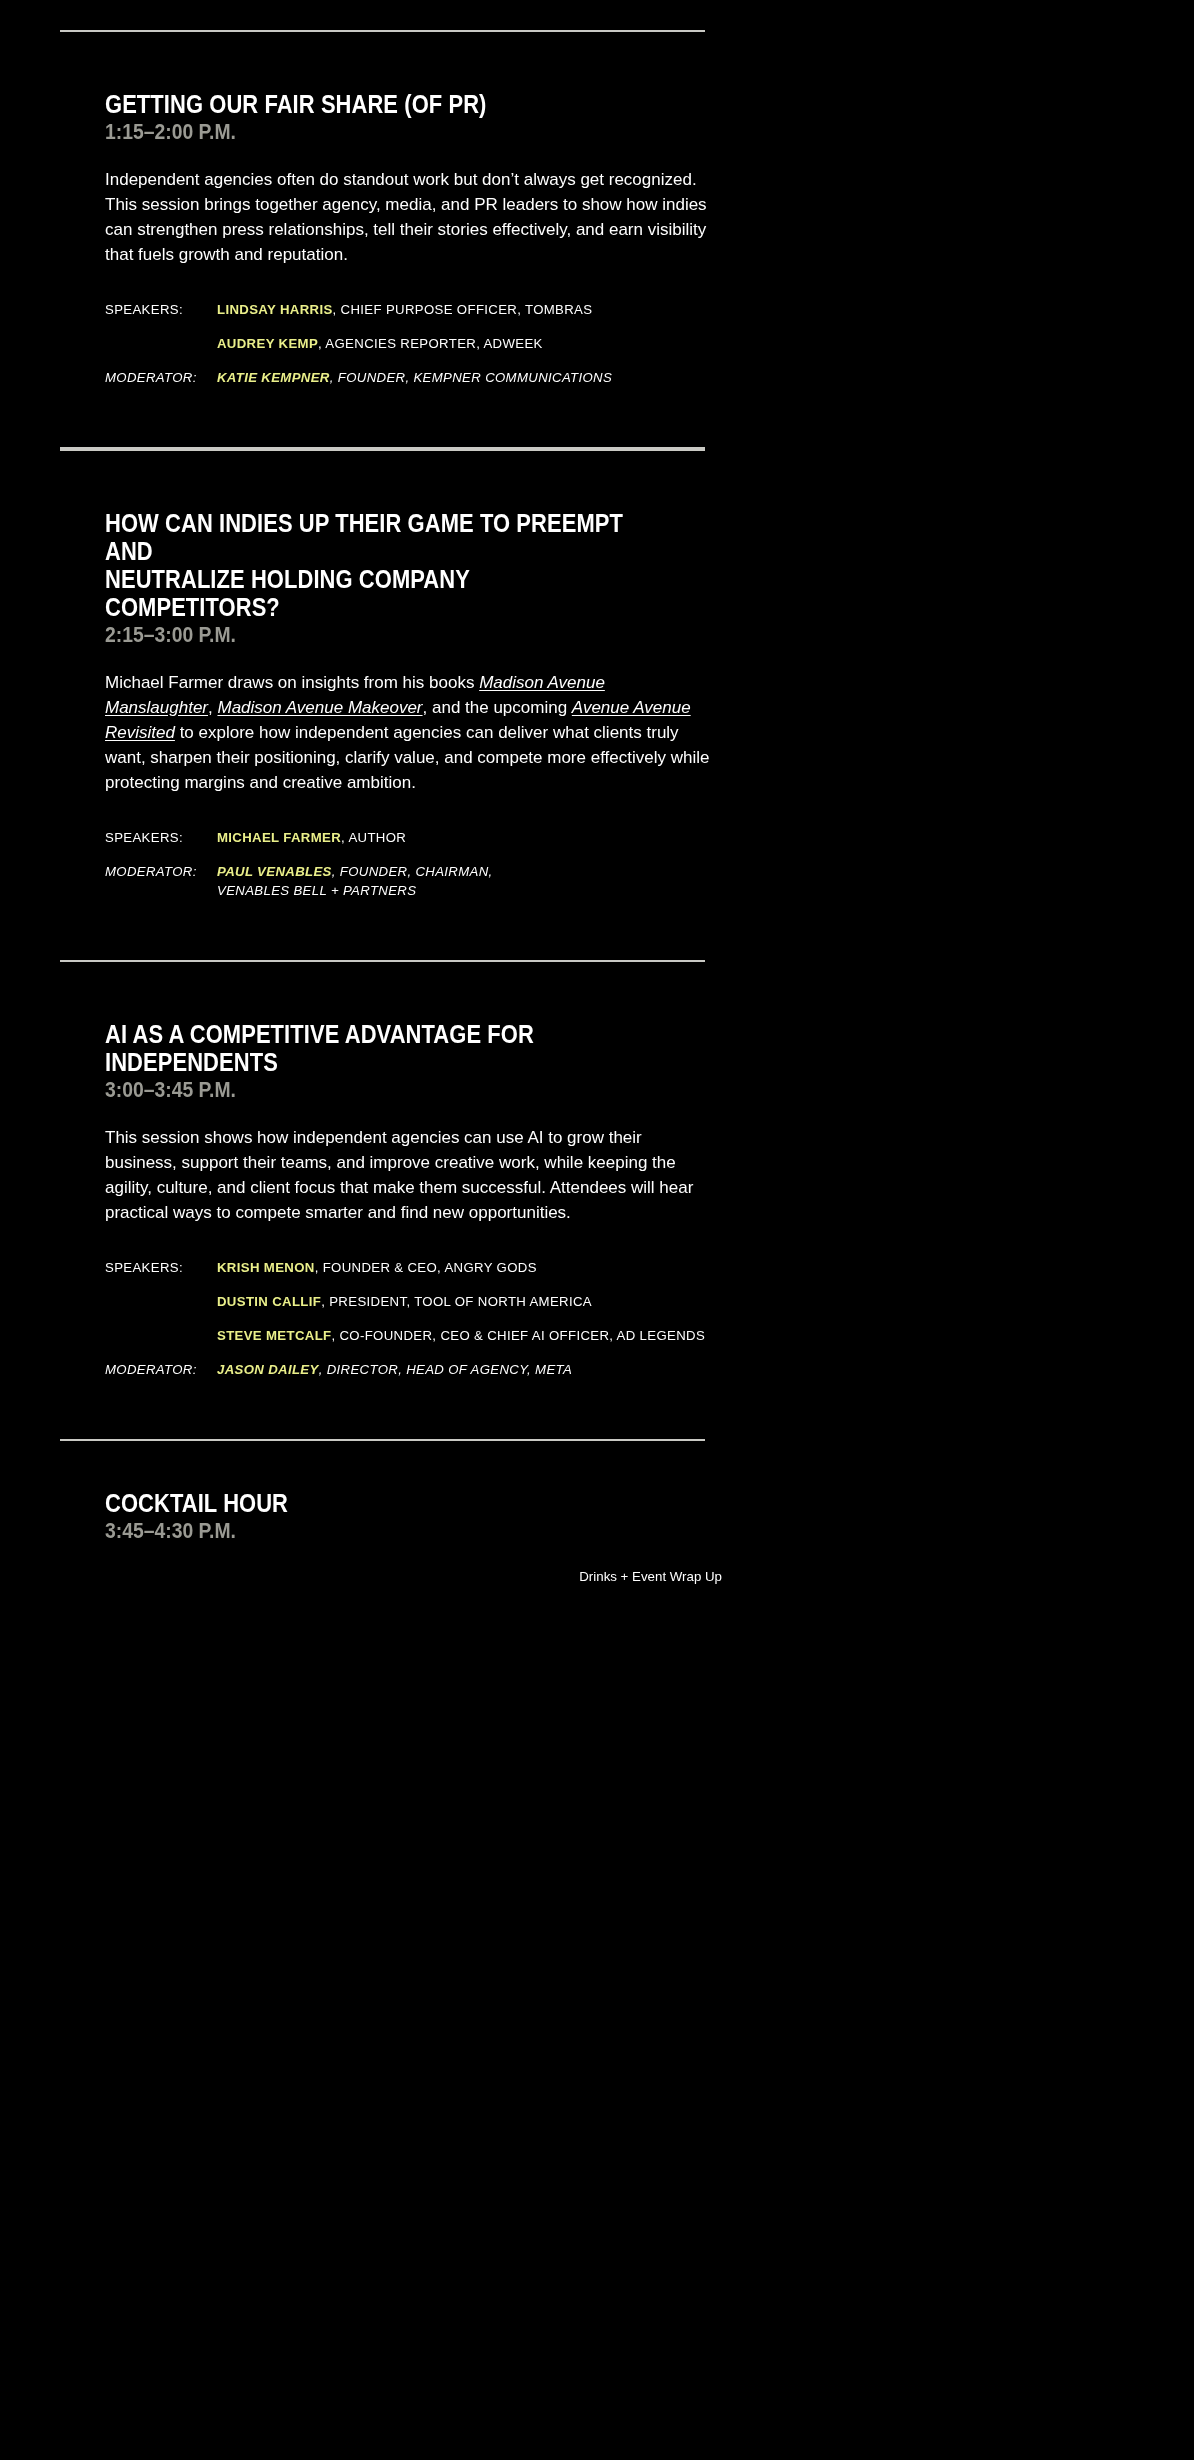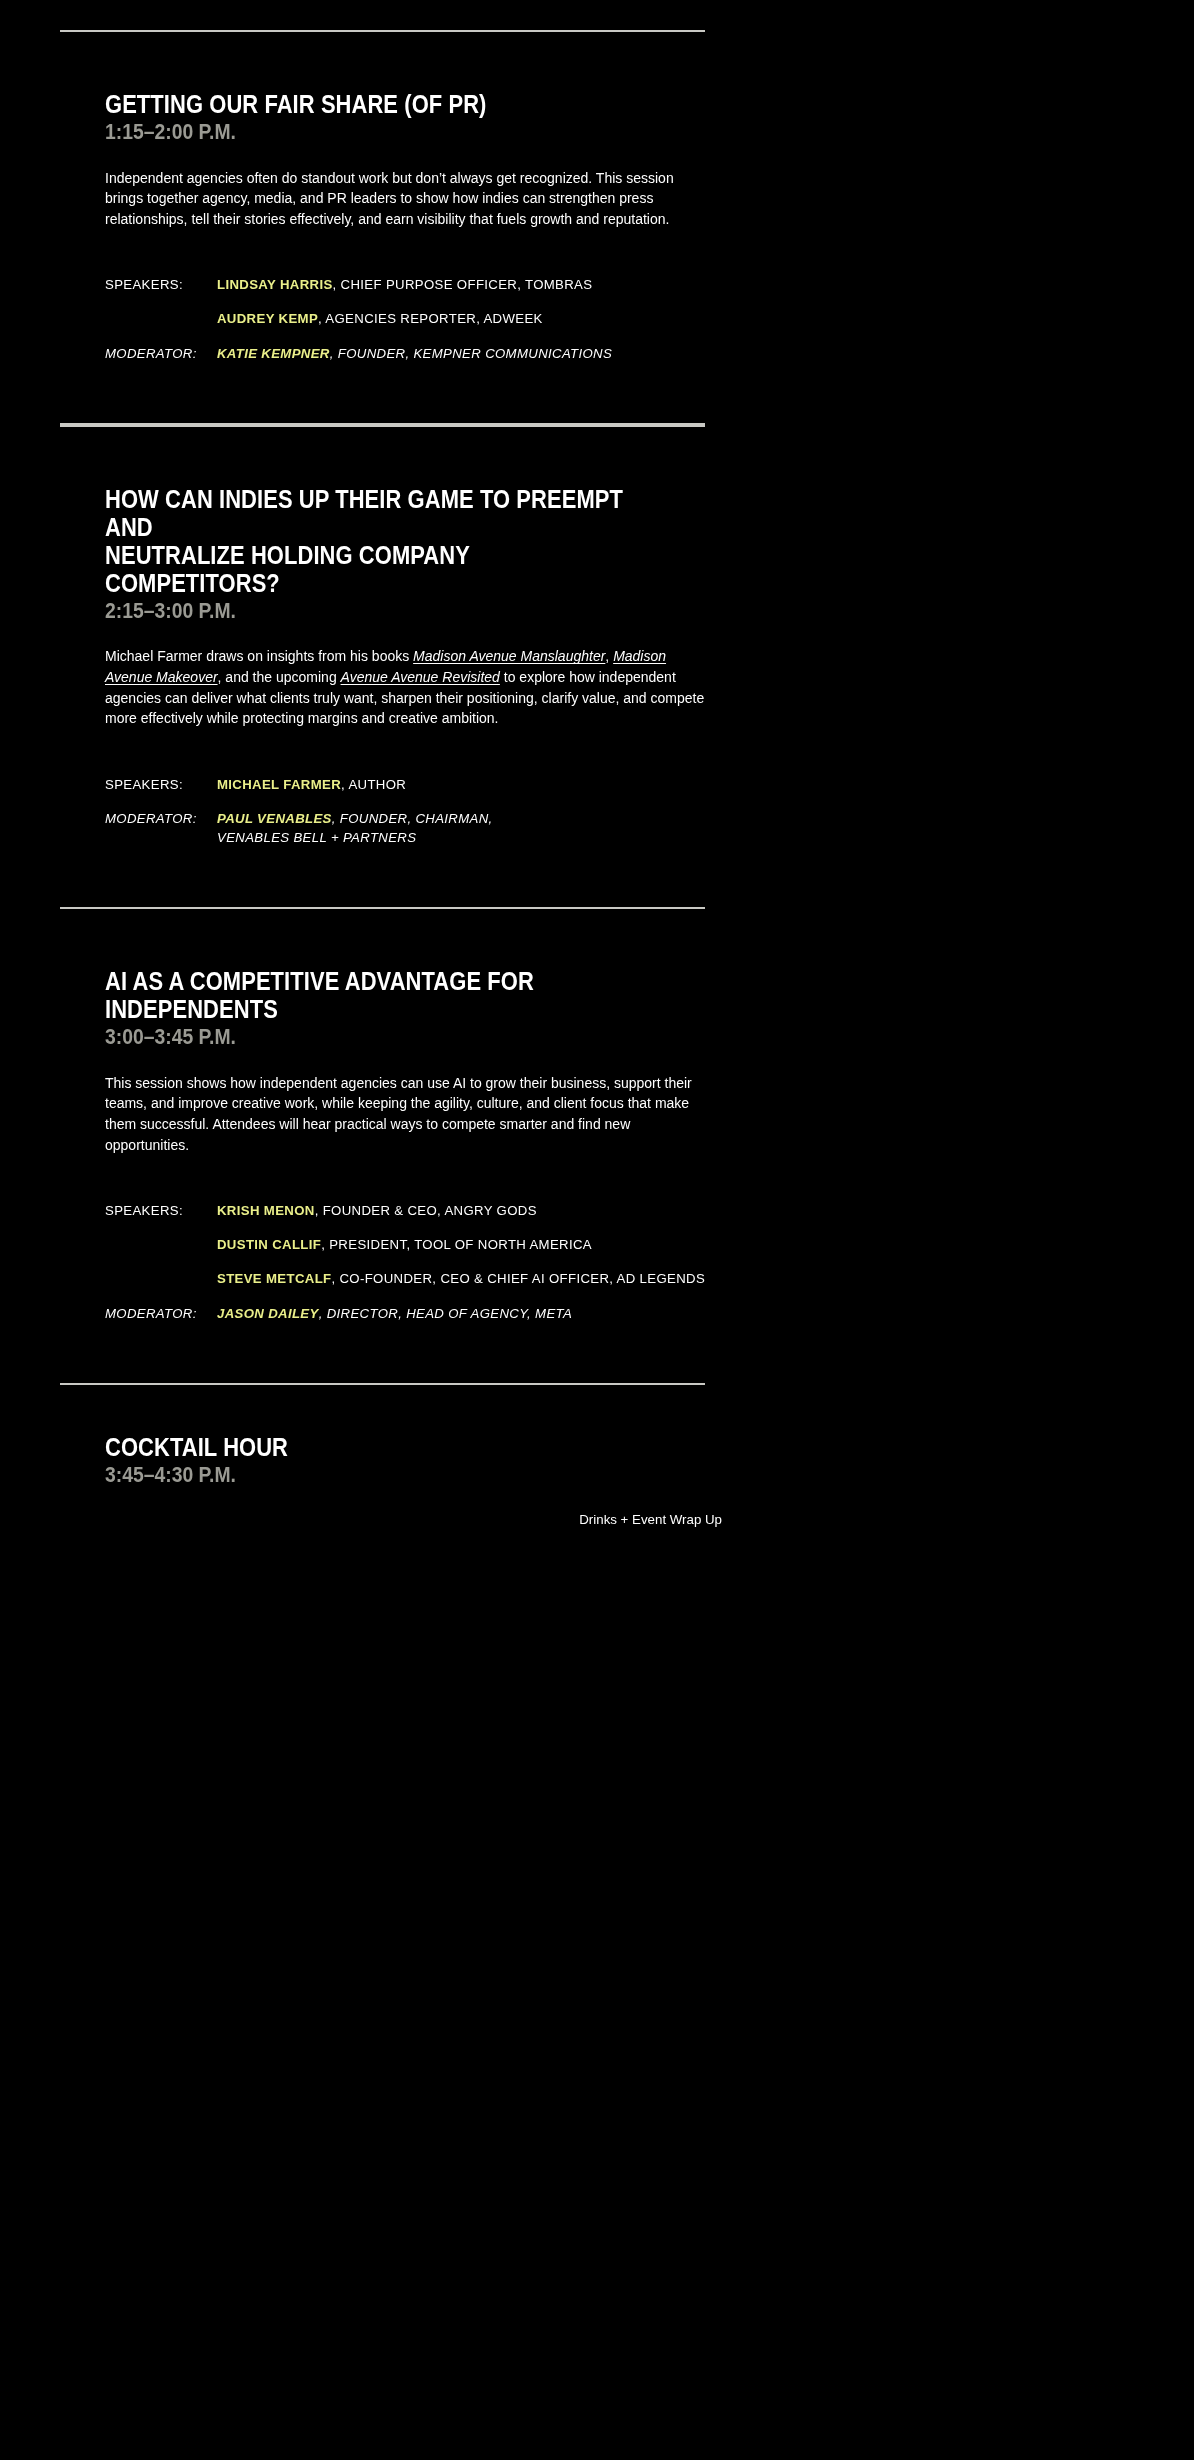--- a/index.html
+++ b/index.html
@@ -67,36 +67,36 @@
     transform-origin: left center;
     font-size: 22.5px;
     line-height: 1.18;
     color: #9a9a93;
     text-transform: uppercase;
     margin-top: 1px;
   }
 
   
   .session-desc {
-    font-size: 14px;
+    font-size: 17px;
     line-height: 1.47;
     color: #ffffff;
     max-width: 606px;
     margin-top: 22px;
     font-weight: 400;
   }
   .session-desc em {
     font-style: italic;
     text-decoration: underline;
     text-underline-offset: 2px;
   }
 
   
   .people {
-    margin-top: 46px;
+    margin-top: 32px;
   }
   .person-row {
     display: flex;
     align-items: flex-start;
     margin-bottom: 15px;
   }
   .person-row:last-child { margin-bottom: 0; font-style: italic; }
 
   .role-label {
     flex: 0 0 112px;

